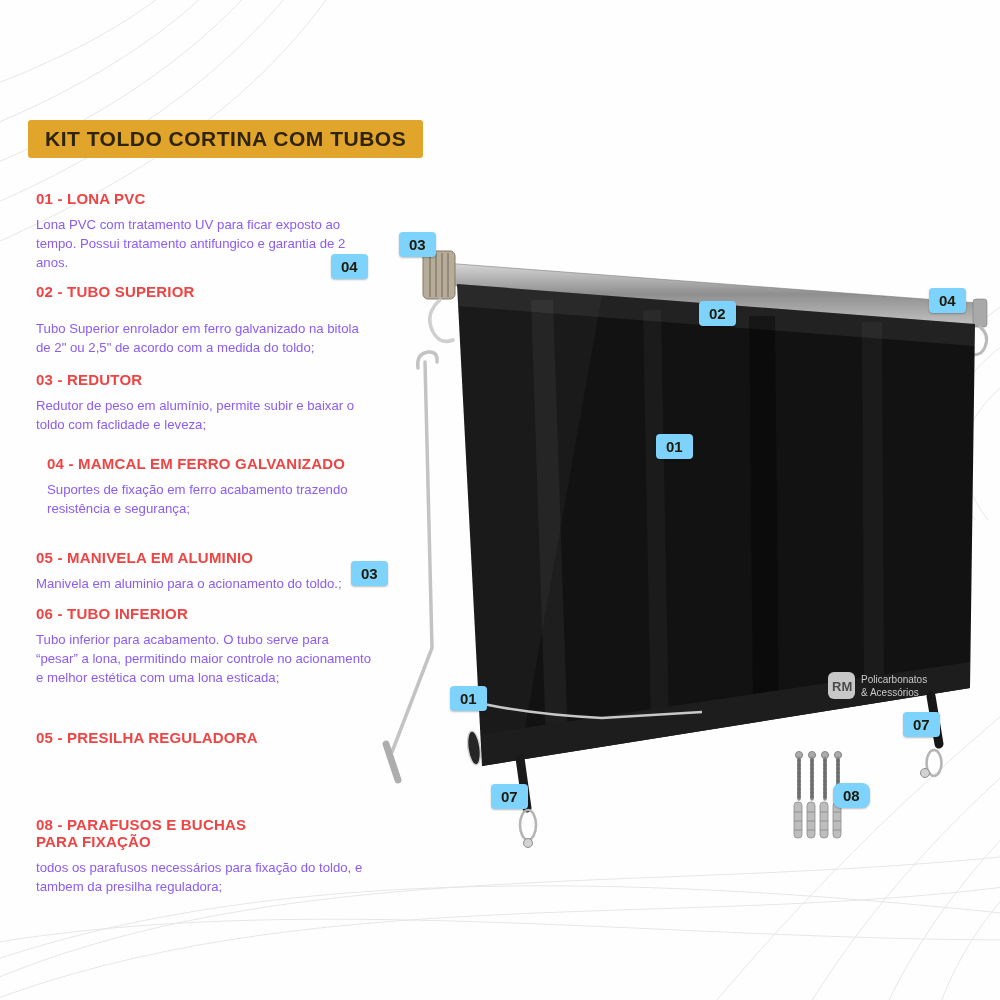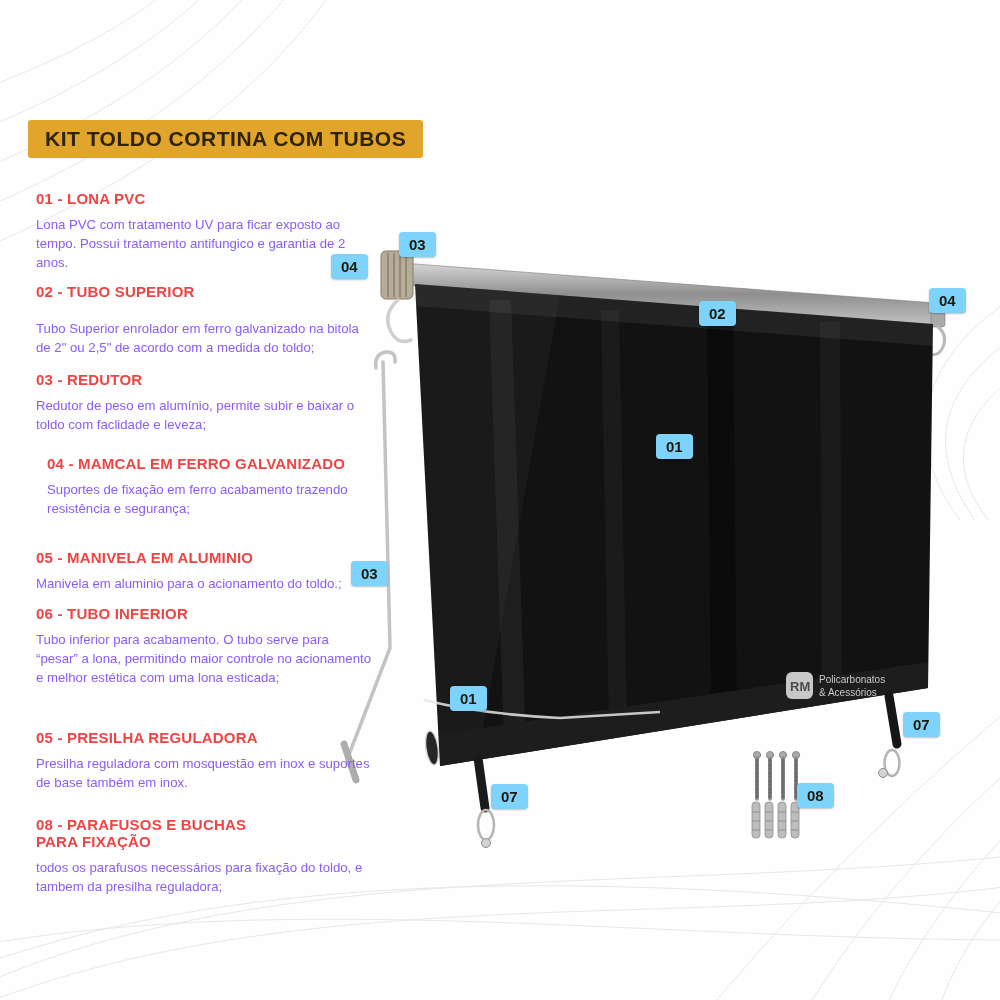--- a/index.html
+++ b/index.html
@@ -42,21 +42,21 @@
   }
   .b-redutor{left:399px;top:232px;}
   .b-mamcal-left{left:331px;top:254px;}
   .b-tubo-sup{left:699px;top:301px;text-align:right;}
   .b-mamcal-right{left:929px;top:288px;}
   .b-lona{left:656px;top:434px;}
   .b-manivela{left:351px;top:561px;}
   .b-tubo-inf{left:450px;top:686px;}
   .b-presilha-right{left:903px;top:712px;}
   .b-presilha-bottom{left:491px;top:784px;}
-  .b-parafusos{left:797px;top:783px;}
+  .b-parafusos{left:833px;top:783px;border-radius:8px;}
 </style>
 </head>
 <body>
 
 <div class="layer" style="z-index:0;">
   <svg width="1000" height="1000" viewBox="0 0 1000 1000">
     <g fill="none" stroke="#dadada" stroke-width="1" opacity="0.65">
       <path d="M -20,250 C 140,180 260,100 340,-20"></path>
       <path d="M -20,210 C 120,150 220,80 300,-20"></path>
       <path d="M -20,170 C 100,120 190,60 260,-20"></path>
@@ -70,21 +70,21 @@
       <path d="M -20,965 C 250,870 600,870 1020,915"></path>
       <path d="M -20,945 C 300,890 650,940 1020,940"></path>
       <path d="M 1020,700 C 900,800 800,900 700,1020"></path>
       <path d="M 1020,760 C 930,840 860,920 800,1020"></path>
       <path d="M 1020,820 C 960,880 910,950 880,1020"></path>
       <path d="M 1020,880 C 980,920 950,970 935,1020"></path>
     </g>
   </svg>
 </div>
 
-<div class="layer" style="z-index:1;">
+<div class="layer" style="z-index:1;padding-left:42px;">
   <svg width="1000" height="1000" viewBox="0 0 1000 1000">
     <defs>
       <linearGradient id="tubeGrad" gradientUnits="userSpaceOnUse" x1="0" y1="258" x2="0" y2="330">
         <stop offset="0" stop-color="#e3e3e3"></stop>
         <stop offset="0.5" stop-color="#8f8f8f"></stop>
         <stop offset="1" stop-color="#c9c9c9"></stop>
       </linearGradient>
     </defs>
 
     <g fill="none" stroke="#c3c3c3" stroke-width="3.5" stroke-linecap="round">
@@ -212,21 +212,20 @@
   <section class="s5">
     <h3>05 - MANIVELA EM ALUMINIO</h3>
     <p>Manivela em aluminio para o acionamento do toldo.;</p>
   </section>
   <section class="s6">
     <h3>06 - TUBO INFERIOR</h3>
     <p>Tubo inferior para acabamento. O tubo serve para “pesar” a lona, permitindo maior controle no acionamento e melhor estética com uma lona esticada;</p>
   </section>
   <section class="s7">
     <h3>05 - PRESILHA REGULADORA</h3>
-    <p>Presilha reguladora com mosquestão em inox e suportes de base também em inox.</p>
   </section>
   <section class="s8">
     <h3>08 - PARAFUSOS E BUCHAS
 PARA FIXAÇÃO</h3>
     <p>todos os parafusos necessários para fixação do toldo, e tambem da presilha reguladora;</p>
   </section>
 </div>
 
 <div class="badge b-redutor">03</div>
 <div class="badge b-mamcal-left">04</div>

